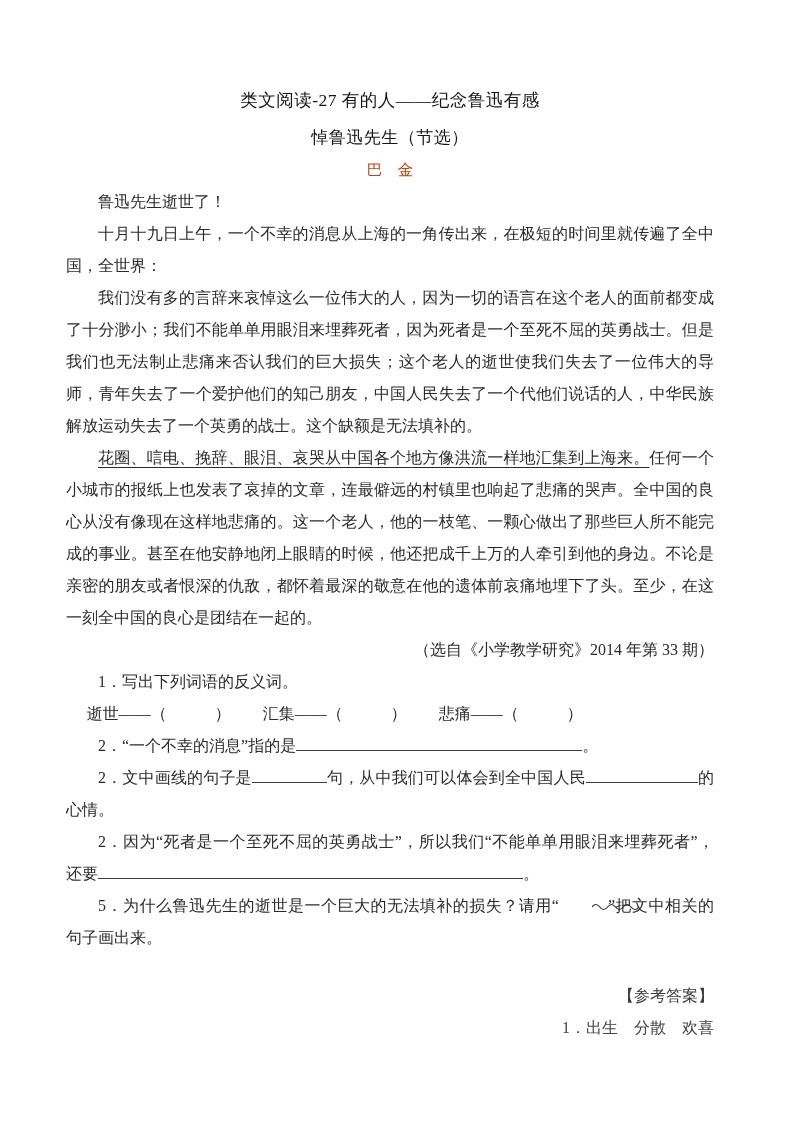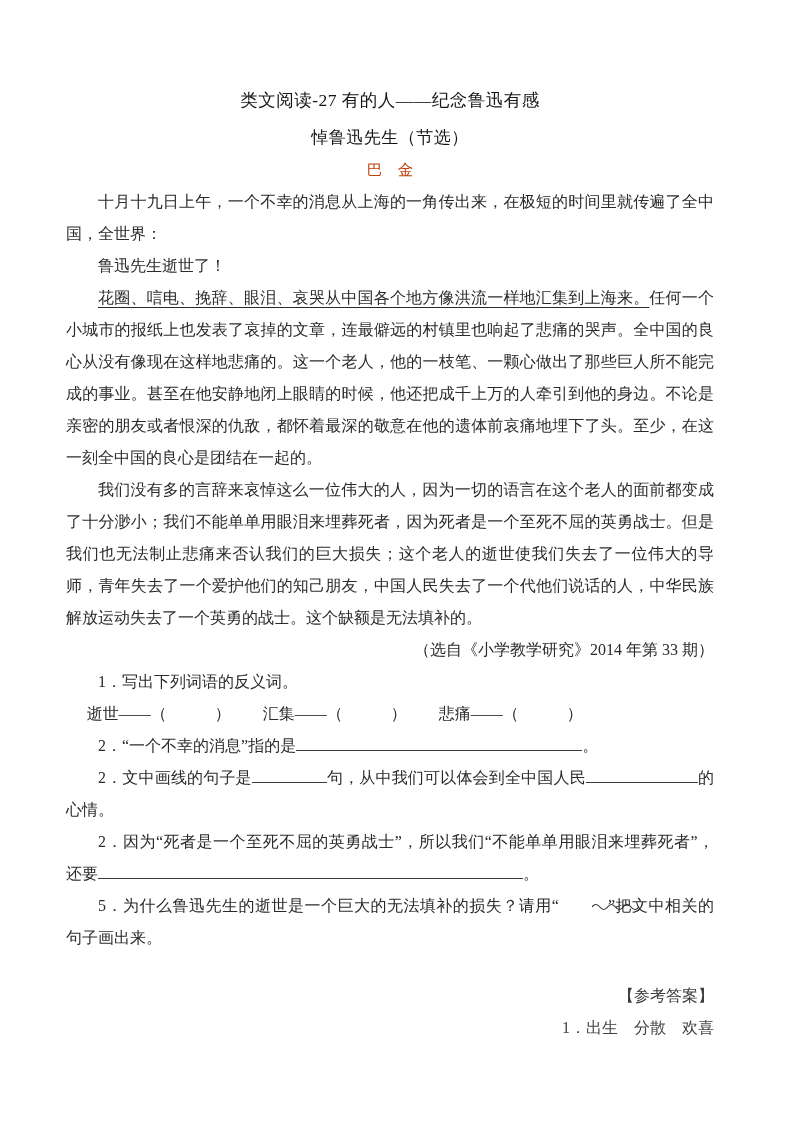--- a/index.html
+++ b/index.html
@@ -94,24 +94,24 @@
 </style>
 </head>
 <body>
 
 <div class="page">
 
   <h1 class="title">类文阅读-27 有的人——纪念鲁迅有感</h1>
   <h2 class="subtitle">悼鲁迅先生（节选）</h2>
   <div class="author">巴　金</div>
 
+  <p class="body-p">鲁迅先生逝世了！</p>
   <p class="body-p">十月十九日上午，一个不幸的消息从上海的一角传出来，在极短的时间里就传遍了全中国，全世界：</p>
-  <p class="body-p">鲁迅先生逝世了！</p>
+  <p class="body-p">我们没有多的言辞来哀悼这么一位伟大的人，因为一切的语言在这个老人的面前都变成了十分渺小；我们不能单单用眼泪来埋葬死者，因为死者是一个至死不屈的英勇战士。但是我们也无法制止悲痛来否认我们的巨大损失；这个老人的逝世使我们失去了一位伟大的导师，青年失去了一个爱护他们的知己朋友，中国人民失去了一个代他们说话的人，中华民族解放运动失去了一个英勇的战士。这个缺额是无法填补的。</p>
   <p class="body-p"><span class="underlined">花圈、唁电、挽辞、眼泪、哀哭从中国各个地方像洪流一样地汇集到上海来。</span><span>任何一个小城市的报纸上也发表了哀掉的文章，连最僻远的村镇里也响起了悲痛的哭声。全中国的良心从没有像现在这样地悲痛的。这一个老人，他的一枝笔、一颗心做出了那些巨人所不能完成的事业。甚至在他安静地闭上眼睛的时候，他还把成千上万的人牵引到他的身边。不论是亲密的朋友或者恨深的仇敌，都怀着最深的敬意在他的遗体前哀痛地埋下了头。至少，在这一刻全中国的良心是团结在一起的。</span></p>
-  <p class="body-p">我们没有多的言辞来哀悼这么一位伟大的人，因为一切的语言在这个老人的面前都变成了十分渺小；我们不能单单用眼泪来埋葬死者，因为死者是一个至死不屈的英勇战士。但是我们也无法制止悲痛来否认我们的巨大损失；这个老人的逝世使我们失去了一位伟大的导师，青年失去了一个爱护他们的知己朋友，中国人民失去了一个代他们说话的人，中华民族解放运动失去了一个英勇的战士。这个缺额是无法填补的。</p>
 
   <p class="source">（选自《小学教学研究》2014 年第 33 期）</p>
 
   <p class="q">1．写出下列词语的反义词。</p>
   <p class="q q1-blanks">逝世——（　　　）　　汇集——（　　　）　　悲痛——（　　　）</p>
 
   <p class="q"><span>2．“一个不幸的消息”指的是</span><span class="blank w286"></span><span>。</span></p>
 
   <p class="q justify-last"><span>2．文中画线的句子是</span><span class="blank w75"></span><span>句，从中我们可以体会到全中国人民</span><span class="blank w112"></span><span>的</span></p>
   <p class="q-cont">心情。</p>

